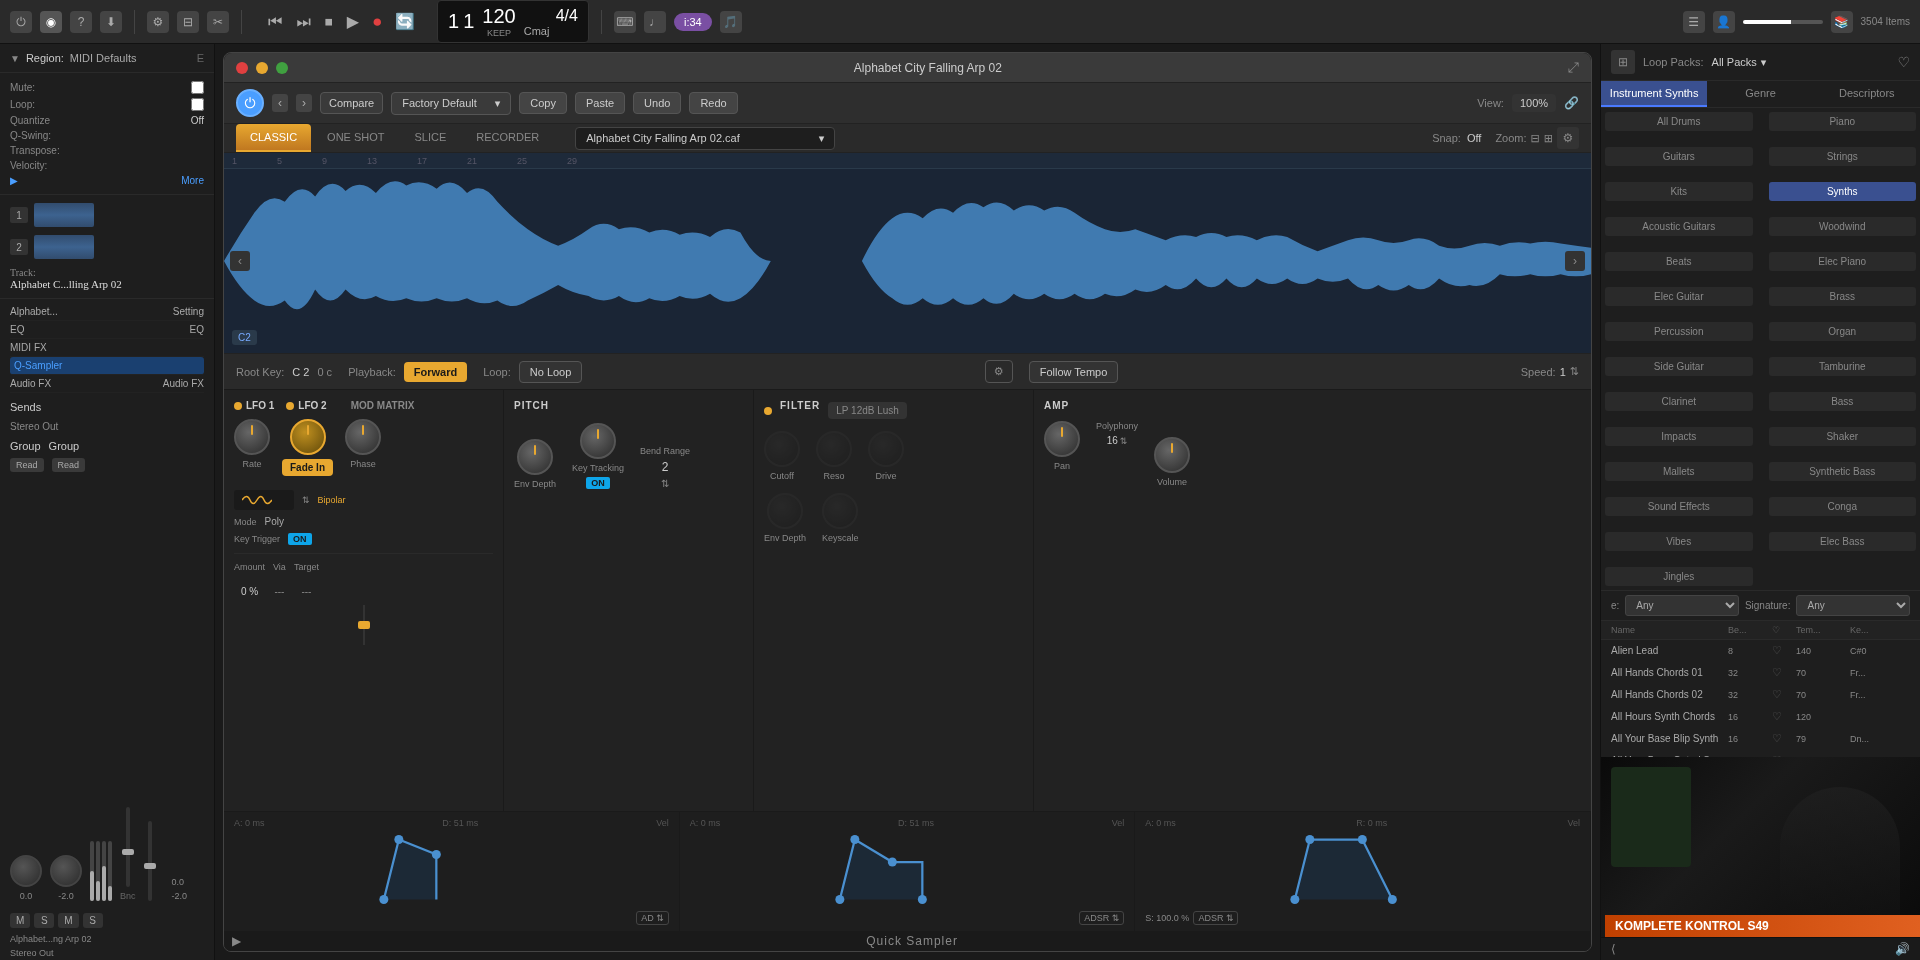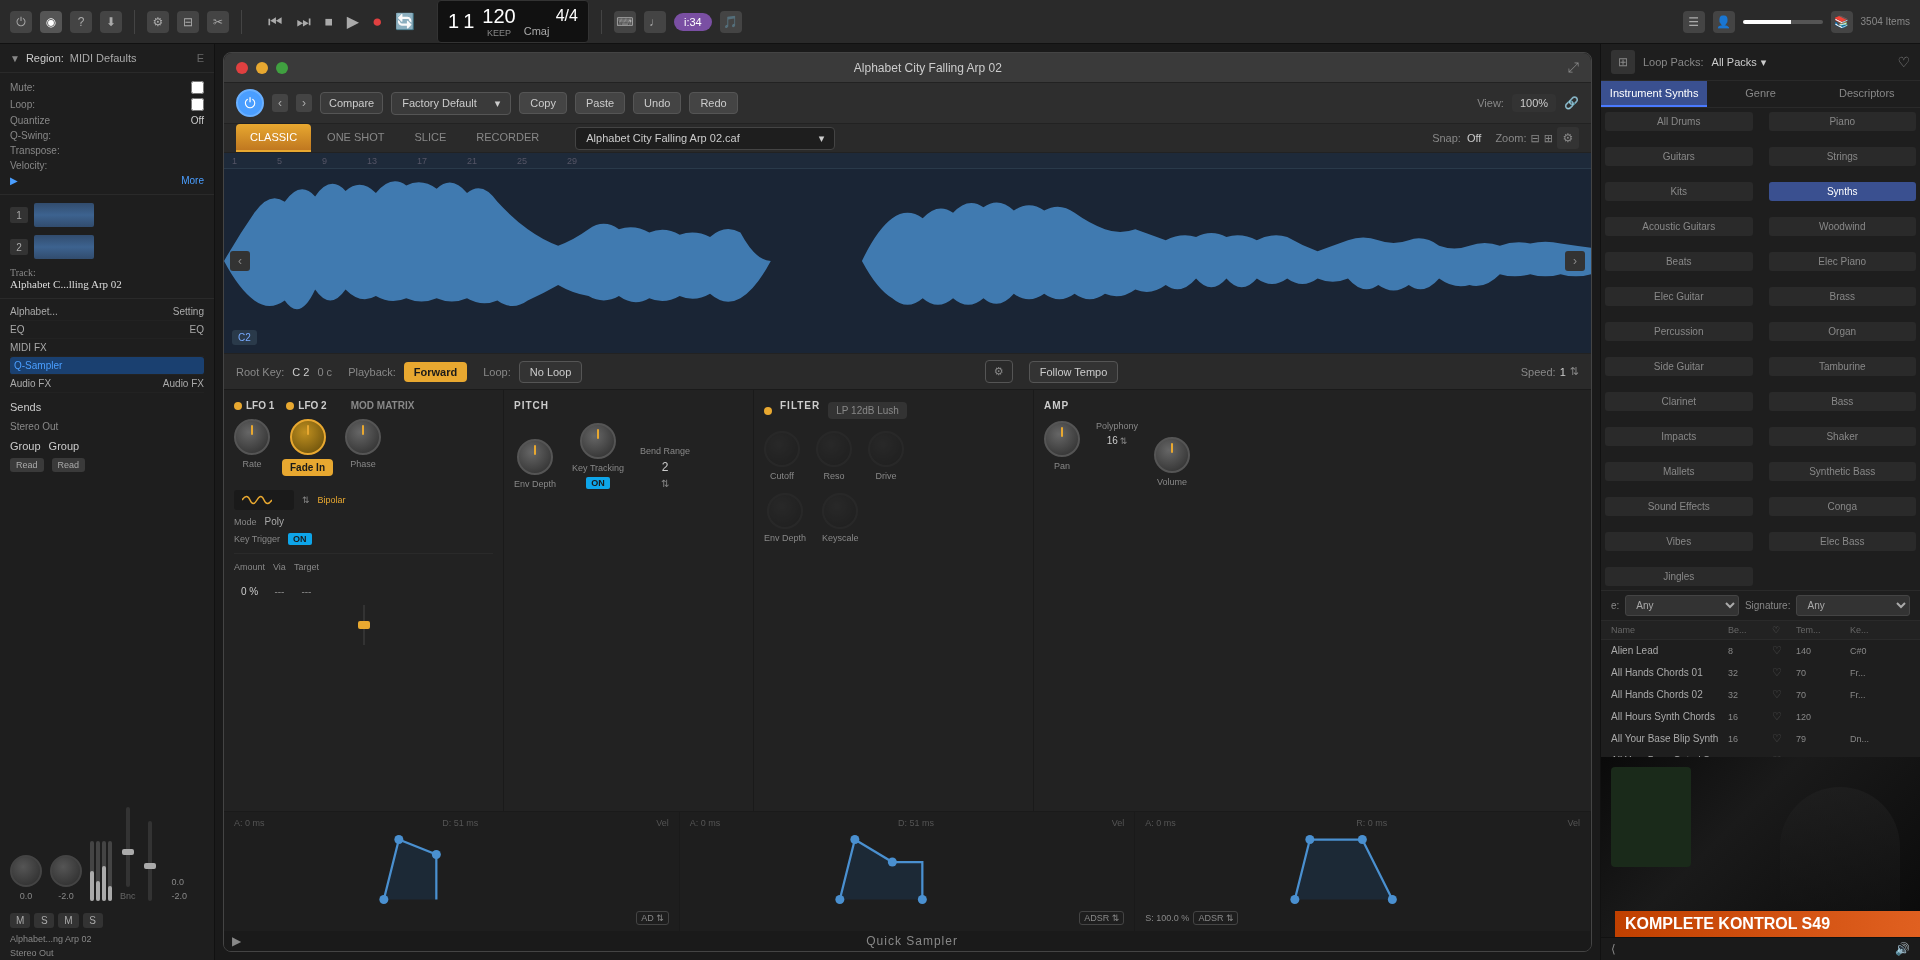--- a/index.html
+++ b/index.html
@@ -633,24 +633,24 @@
       background: #111;
       position: relative;
       overflow: hidden;
     }
     .video-placeholder {
       width: 100%; height: 100%;
       background: #111;
       display: flex; align-items: center; justify-content: center;
     }
     .komplete-bar {
-      position: absolute; bottom: 0; left: 14px; right: 0;
+      position: absolute; bottom: 0; left: 4px; right: 0;
       background: linear-gradient(90deg, #c04000, #e06020);
       padding: 4px 10px;
-      font-size: 16px; color: #fff; font-weight: 600;
+      font-size: 12px; color: #fff; font-weight: 600;
     }
 
     
     .vert-fader-group {
       display: flex; align-items: flex-end; gap: 2px; height: 60px;
     }
     .vert-fader {
       width: 4px; background: #444; border-radius: 2px;
       display: flex; flex-direction: column; justify-content: flex-end;
     }

